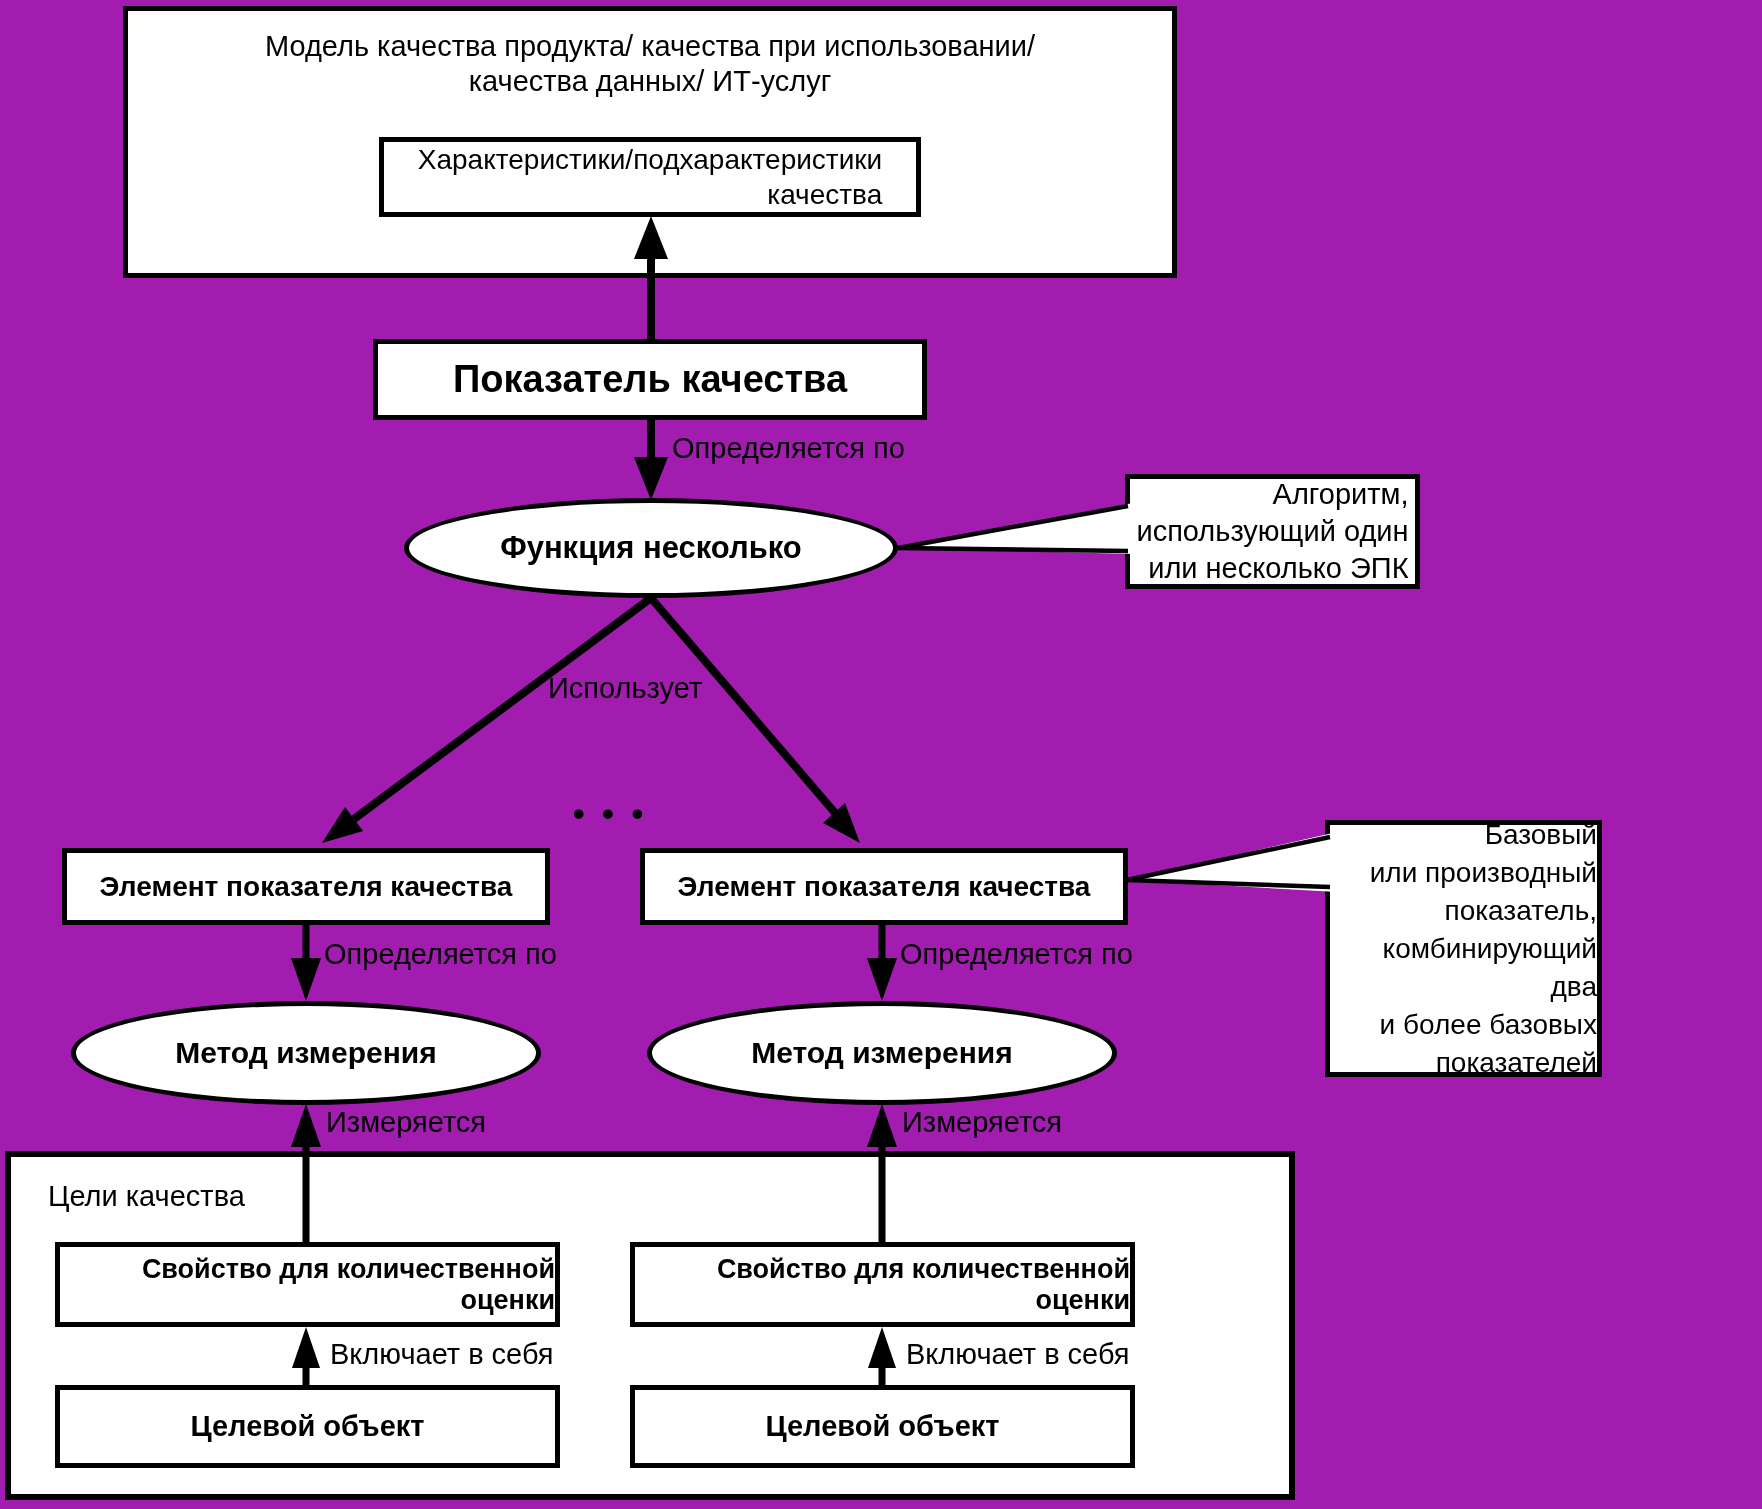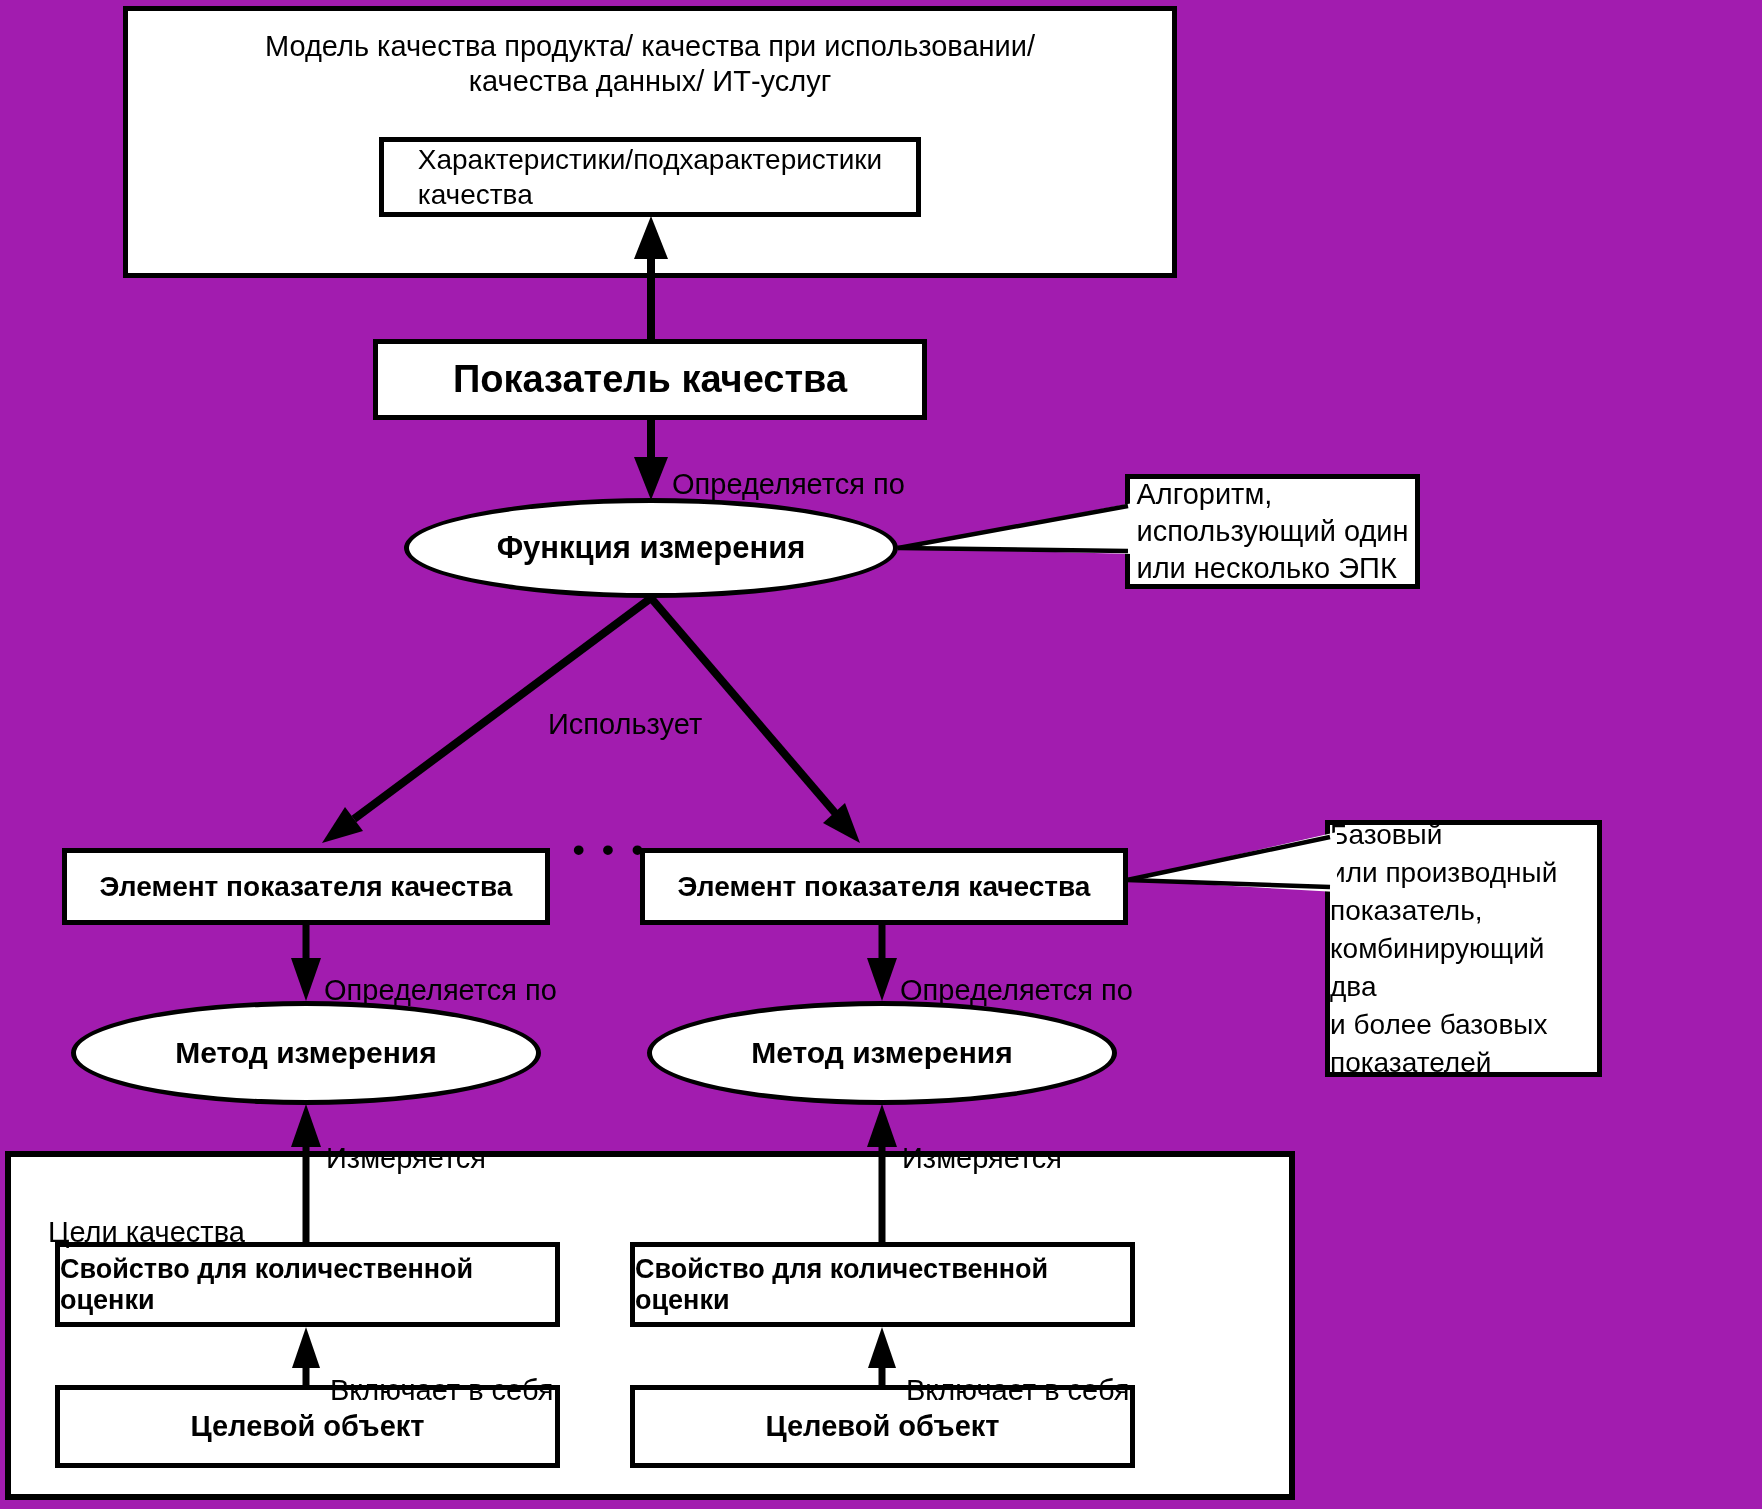--- a/index.html
+++ b/index.html
@@ -13,39 +13,38 @@
     overflow: hidden;
   }
   .box {
     position: absolute;
     box-sizing: border-box;
     border: 5px solid #000;
     background: #fff;
     display: flex;
     align-items: center;
     justify-content: center;
-    text-align: left;
+    text-align: right;
     white-space: pre-line;
     z-index: 2;
   }
   .container-box {
     position: absolute;
     box-sizing: border-box;
     border: 5px solid #000;
     background: #fff;
     z-index: 1;
   }
   .ellipse { border-radius: 50%; z-index: 2; }
   .lbl {
     position: absolute;
     white-space: pre-line;
     z-index: 6;
     font-size: 29px;
     line-height: 32px;
-    margin-top: 36px;
   }
   .bold { font-weight: 700; }
   .title-line {
     position: absolute;
     left: 0; right: 0; top: 18px;
     text-align: center;
     white-space: pre-line;
     font-size: 29px;
     line-height: 35px;
   }
@@ -69,21 +68,21 @@
   <div class="box" style="left:379px; top:137px; width:542px; height:80px; font-size:28px; line-height:35px;">
     <span>Характеристики/подхарактеристики
 качества</span>
   </div>
 
   <div class="box bold" style="left:373px; top:339px; width:554px; height:81px; font-size:38px;">
     <span>Показатель качества</span>
   </div>
 
   <div class="box ellipse bold" style="left:404px; top:498px; width:494px; height:100px; font-size:31px;">
-    <span>Функция измерения</span>
+    <span>Функция несколько</span>
   </div>
 
   <div class="box" style="left:1125px; top:474px; width:295px; height:115px; font-size:29px; line-height:37px;">
     <span>Алгоритм,
 использующий один
 или несколько ЭПК</span>
   </div>
 
   <div class="box bold" style="left:62px; top:848px; width:488px; height:77px; font-size:28px;">
     <span>Элемент показателя качества</span>

